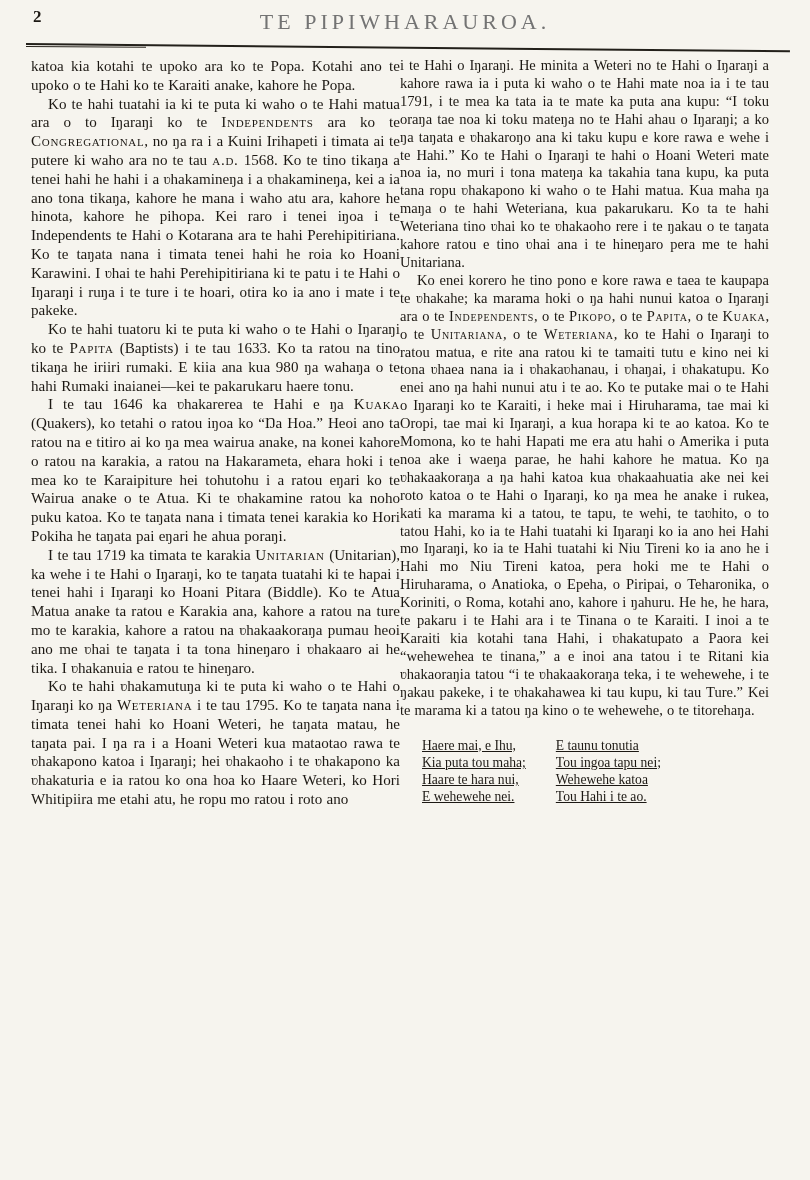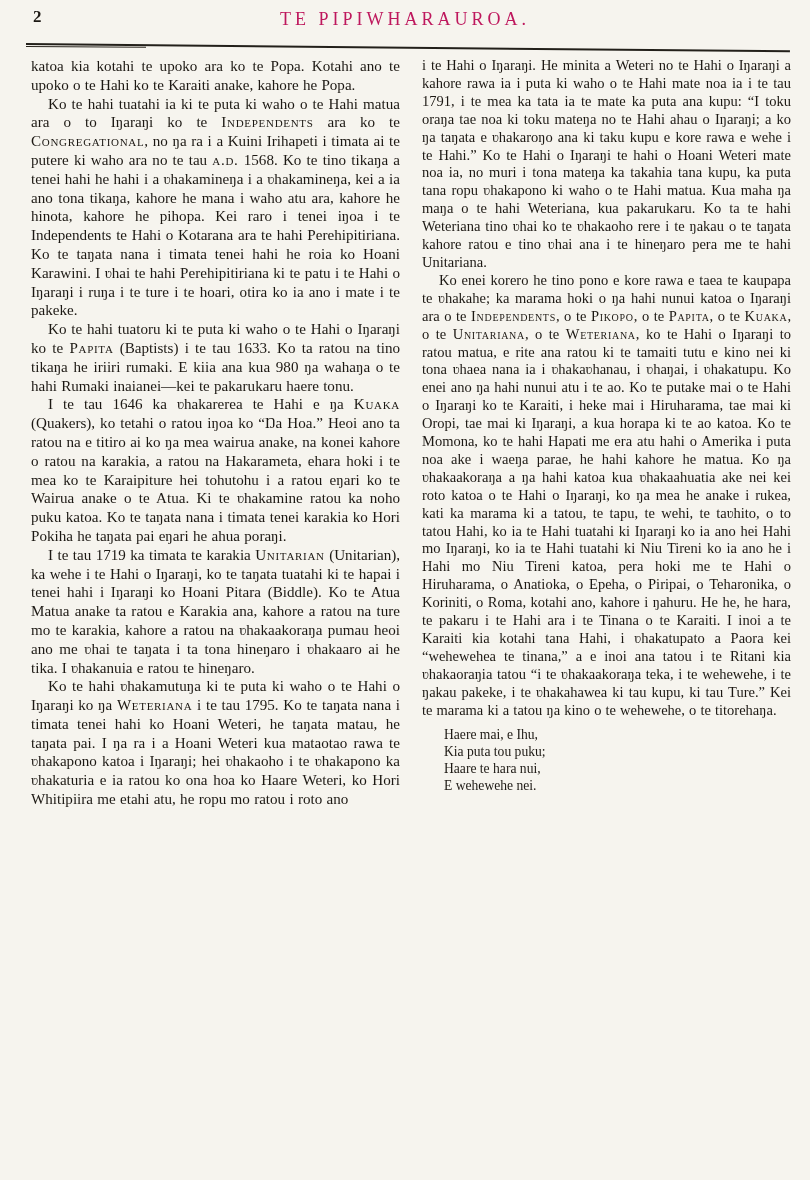--- a/index.html
+++ b/index.html
@@ -15,59 +15,59 @@
     color: #1c1813;
     font-family: "Liberation Serif", "DejaVu Serif", serif;
   }
   .pageno {
     position: absolute; left: 33px; top: 7px;
     font-size: 17px; font-weight: bold; letter-spacing: 1px;
   }
   .masthead {
     position: absolute; top: 9px; left: 0; width: 100%;
     text-align: center;
-    font-size: 18px; font-weight: 500; letter-spacing: 4px;
-    color: #be185d;
+    font-size: 22px; font-weight: 500; letter-spacing: 4px;
+    color: #737373;
   }
   .rule {
     position: absolute; left: 26px; top: 43px; width: 764px;
     border-top: 2.5px solid #23201a;
     transform: rotate(0.55deg);
     transform-origin: left center;
   }
   .rule2 {
     position: absolute; left: 26px; top: 46px; width: 120px;
     border-top: 1.5px solid #2a261f;
     transform: rotate(0.3deg);
     transform-origin: left center;
   }
   .columns {
     position: absolute; top: 57px; left: 31px;
-    display: flex; gap: 22px;
+    display: flex; gap: 0;
   }
   .col { width: 369px; }
   .colL { font-size: 15.1px; line-height: 18.8px; }
   .colR { font-size: 14.5px; line-height: 17.9px; }
   .col p {
     margin: 0;
     text-align: justify;
     text-indent: 17px;
     word-spacing: 0.5px;
   }
   .col p.noindent { text-indent: 0; }
   .sc {
     font-variant: small-caps;
     letter-spacing: 0.7px;
     margin-top: 32px;
   }
   .verse {
-    margin-top: 6px;
+    margin-top: 17px;
     padding-left: 22px;
     display: flex; gap: 30px;
-    font-size: 13.6px; line-height: 17.3px;
+    font-size: 13.6px; line-height: 17.3px; text-decoration: underline;
   }
   .stanza { white-space: nowrap; }
 </style>
 </head>
 <body>
 
 <div class="page">
 
   <div class="pageno">2</div>
   <div class="masthead">TE PIPIWHARAUROA.</div>
@@ -85,21 +85,27 @@
       <p><span>Ko te hahi ʋhakamutuŋa ki te puta ki waho o te Hahi o Iŋaraŋi ko ŋa </span><span class="sc">Weteriana</span><span> i te tau 1795. Ko te taŋata nana i timata tenei hahi ko Hoani Weteri, he taŋata matau, he taŋata pai. I ŋa ra i a Hoani Weteri kua mataotao rawa te ʋhakapono katoa i Iŋaraŋi; hei ʋhakaoho i te ʋhakapono ka ʋhakaturia e ia ratou ko ona hoa ko Haare Weteri, ko Hori Whitipiira me etahi atu, he ropu mo ratou i roto ano</span></p>
     </section>
 
     <section class="col colR">
       <p class="noindent"><span>i te Hahi o Iŋaraŋi. He minita a Weteri no te Hahi o Iŋaraŋi a kahore rawa ia i puta ki waho o te Hahi mate noa ia i te tau 1791, i te mea ka tata ia te mate ka puta ana kupu: “I toku oraŋa tae noa ki toku mateŋa no te Hahi ahau o Iŋaraŋi; a ko ŋa taŋata e ʋhakaroŋo ana ki taku kupu e kore rawa e wehe i te Hahi.” Ko te Hahi o Iŋaraŋi te hahi o Hoani Weteri mate noa ia, no muri i tona mateŋa ka takahia tana kupu, ka puta tana ropu ʋhakapono ki waho o te Hahi matua. Kua maha ŋa maŋa o te hahi Weteriana, kua pakarukaru. Ko ta te hahi Weteriana tino ʋhai ko te ʋhakaoho rere i te ŋakau o te taŋata kahore ratou e tino ʋhai ana i te hineŋaro pera me te hahi Unitariana.</span></p>
       <p><span>Ko enei korero he tino pono e kore rawa e taea te kaupapa te ʋhakahe; ka marama hoki o ŋa hahi nunui katoa o Iŋaraŋi ara o te </span><span class="sc">Independents</span><span>, o te </span><span class="sc">Pikopo</span><span>, o te </span><span class="sc">Papita</span><span>, o te </span><span class="sc">Kuaka</span><span>, o te </span><span class="sc">Unitariana</span><span>, o te </span><span class="sc">Weteriana</span><span>, ko te Hahi o Iŋaraŋi to ratou matua, e rite ana ratou ki te tamaiti tutu e kino nei ki tona ʋhaea nana ia i ʋhakaʋhanau, i ʋhaŋai, i ʋhakatupu. Ko enei ano ŋa hahi nunui atu i te ao. Ko te putake mai o te Hahi o Iŋaraŋi ko te Karaiti, i heke mai i Hiruharama, tae mai ki Oropi, tae mai ki Iŋaraŋi, a kua horapa ki te ao katoa. Ko te Momona, ko te hahi Hapati me era atu hahi o Amerika i puta noa ake i waeŋa parae, he hahi kahore he matua. Ko ŋa ʋhakaakoraŋa a ŋa hahi katoa kua ʋhakaahuatia ake nei kei roto katoa o te Hahi o Iŋaraŋi, ko ŋa mea he anake i rukea, kati ka marama ki a tatou, te tapu, te wehi, te taʋhito, o to tatou Hahi, ko ia te Hahi tuatahi ki Iŋaraŋi ko ia ano hei Hahi mo Iŋaraŋi, ko ia te Hahi tuatahi ki Niu Tireni ko ia ano he i Hahi mo Niu Tireni katoa, pera hoki me te Hahi o Hiruharama, o Anatioka, o Epeha, o Piripai, o Teharonika, o Koriniti, o Roma, kotahi ano, kahore i ŋahuru. He he, he hara, te pakaru i te Hahi ara i te Tinana o te Karaiti. I inoi a te Karaiti kia kotahi tana Hahi, i ʋhakatupato a Paora kei “wehewehea te tinana,” a e inoi ana tatou i te Ritani kia ʋhakaoraŋia tatou “i te ʋhakaakoraŋa teka, i te wehewehe, i te ŋakau pakeke, i te ʋhakahawea ki tau kupu, ki tau Ture.” Kei te marama ki a tatou ŋa kino o te wehewehe, o te titorehaŋa.</span></p>
 
       <div class="verse">
         <div class="stanza">
           <div>Haere mai, e Ihu,</div>
-          <div>Kia puta tou puku;</div>
+          <div>Kia puta tou maha;</div>
           <div>Haare te hara nui,</div>
           <div>E wehewehe nei.</div>
+        </div>
+        <div class="stanza">
+          <div>E taunu tonutia</div>
+          <div>Tou ingoa tapu nei;</div>
+          <div>Wehewehe katoa</div>
+          <div>Tou Hahi i te ao.</div>
         </div>
       </div>
     </section>
 
   </div>
 </div>
 
 </body></html>

